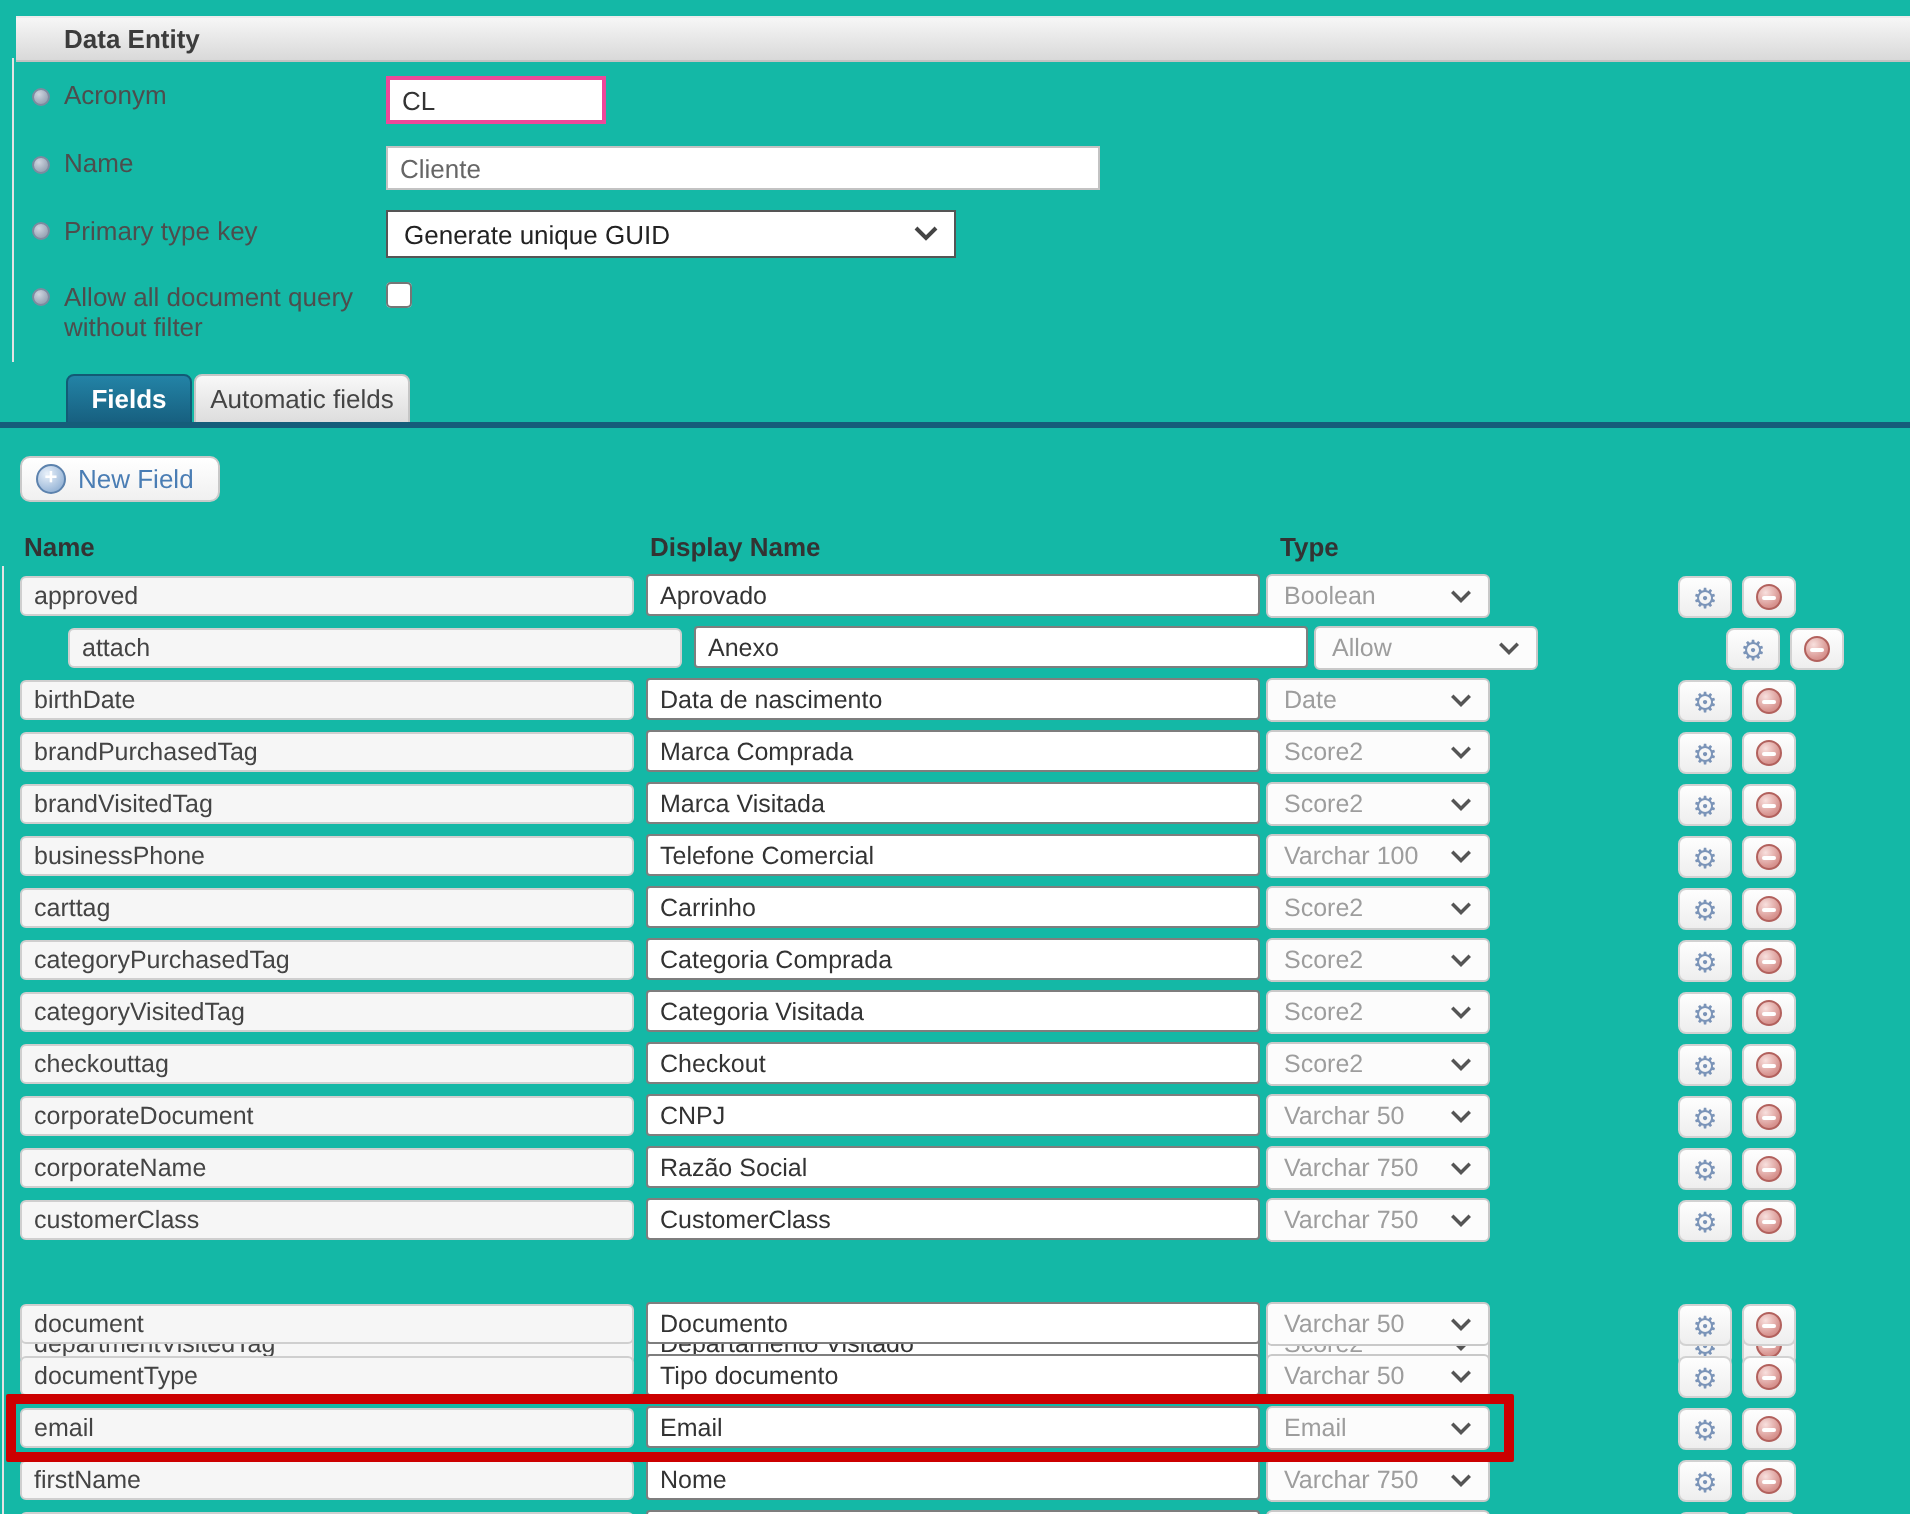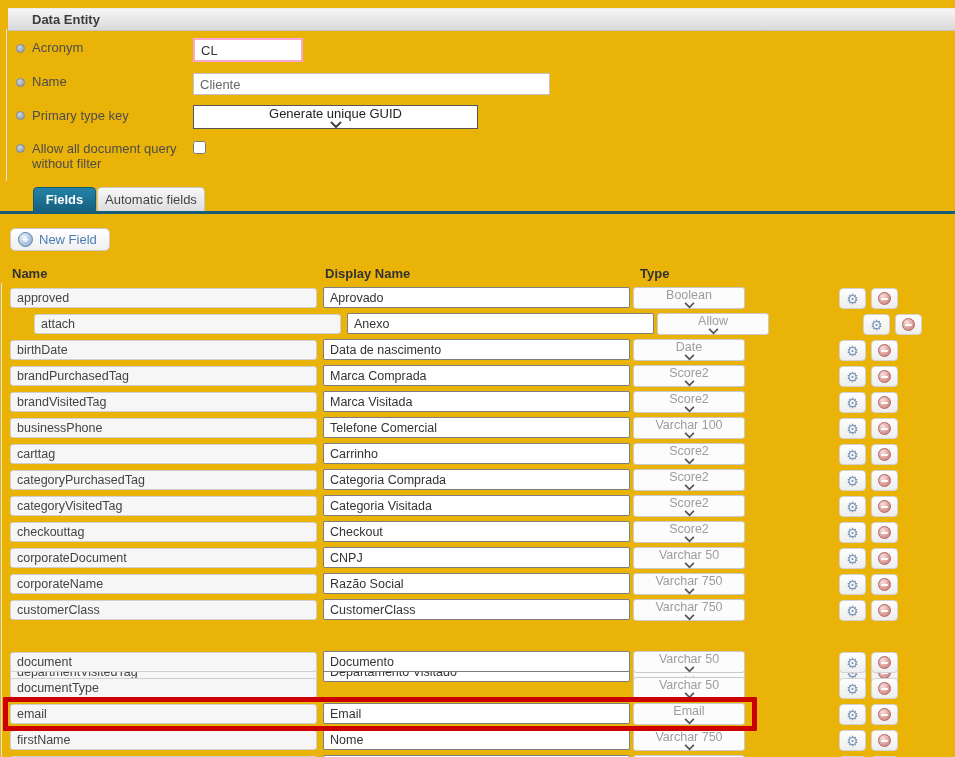--- a/index.html
+++ b/index.html
@@ -1,37 +1,37 @@
 <!DOCTYPE html>
 <html><head>
 <meta charset="utf-8">
 <style>
   html,body{margin:0;padding:0;background:#fff;}
   .page{position:relative;width:955px;height:757px;overflow:hidden;
-        font-family:"Liberation Sans",sans-serif;color:#444;background:#eab308;}
+        font-family:"Liberation Sans",sans-serif;color:#444;background:#14b8a6;}
 
   
   .panel-header{position:absolute;left:8px;top:8px;right:0;height:21px;
     background:linear-gradient(#f6f6f6,#d9d9d9);
     border-top:1px solid #ececec;border-bottom:1px solid #c2c2c2;
     display:flex;align-items:center;}
   .panel-title{font-size:13px;font-weight:bold;color:#3c3c3c;padding-left:24px;}
   .panel-left-border{position:absolute;left:6px;top:29px;width:1px;height:152px;background:#e3e3e3;}
   .table-left-border{position:absolute;left:1px;top:283px;width:1px;bottom:0;background:#e3e3e3;}
 
   
   .flabel{position:absolute;left:32px;width:155px;font-size:13px;color:#4d4d4d;line-height:15px;}
   .bullet{position:absolute;left:16px;width:7px;height:7px;border-radius:50%;
     background:radial-gradient(circle at 35% 30%,#cfd6e0,#8593a6);border:1px solid #7d8ba0;}
   .txt-in{position:absolute;height:20px;font-family:"Liberation Sans",sans-serif;
     font-size:13px;color:#555;padding:0 6px;background:#fff;box-sizing:content-box;}
-  .in-acronym{left:193px;top:38px;width:94px;border:2px solid #f9a8d4;color:#333;}
+  .in-acronym{left:193px;top:38px;width:94px;border:2px solid #ec4899;color:#333;}
   .in-name{left:193px;top:73px;width:343px;border:1px solid #c3c3c3;color:#666;}
-  .sel{position:absolute;display:flex;align-items:center;
-    box-sizing:border-box;cursor:default;background:#fff;flex-direction:column;}
+  .sel{position:absolute;display:flex;align-items:center;justify-content:space-between;
+    box-sizing:border-box;cursor:default;background:#fff;}
   .sel-primary{left:193px;top:105px;width:285px;height:24px;border:1px solid #555;
     font-size:13px;color:#222;padding:0 8px;}
   .cb{position:absolute;left:193px;top:141px;width:13px;height:13px;margin:0;}
 
   
   .tab{position:absolute;top:187px;height:25px;display:flex;align-items:center;justify-content:center;
     font-size:13px;border-radius:4px 4px 0 0;cursor:pointer;box-sizing:border-box;}
   .tab-fields{left:33px;width:63px;background:linear-gradient(#2383a6,#176080);
     border:1px solid #135a75;color:#fff;font-weight:bold;}
   .tab-auto{left:97px;width:108px;background:linear-gradient(#f8f8f8,#ddd);
@@ -404,20 +404,21 @@
     </button>
     <button class="mini rem">
       <span class="rem-ic">
             <span></span>
           </span>
     </button>
   </div>
 
   <div class="frow" style="top: 676px;">
     <input class="name-in" readonly="" value="documentType" style="">
+    <input class="disp-in" value="Tipo documento" style="">
     <div class="sel type-sel">
       <span>Varchar 50</span>
       <svg class="chev" width="11" height="7" viewBox="0 0 12 8">
             <polyline points="1,1 6,6 11,1" fill="none" stroke="#555" stroke-width="2"></polyline>
           </svg>
     </div>
     <button class="mini gear">
       <span class="gear-ic">⚙</span>
     </button>
     <button class="mini rem">

